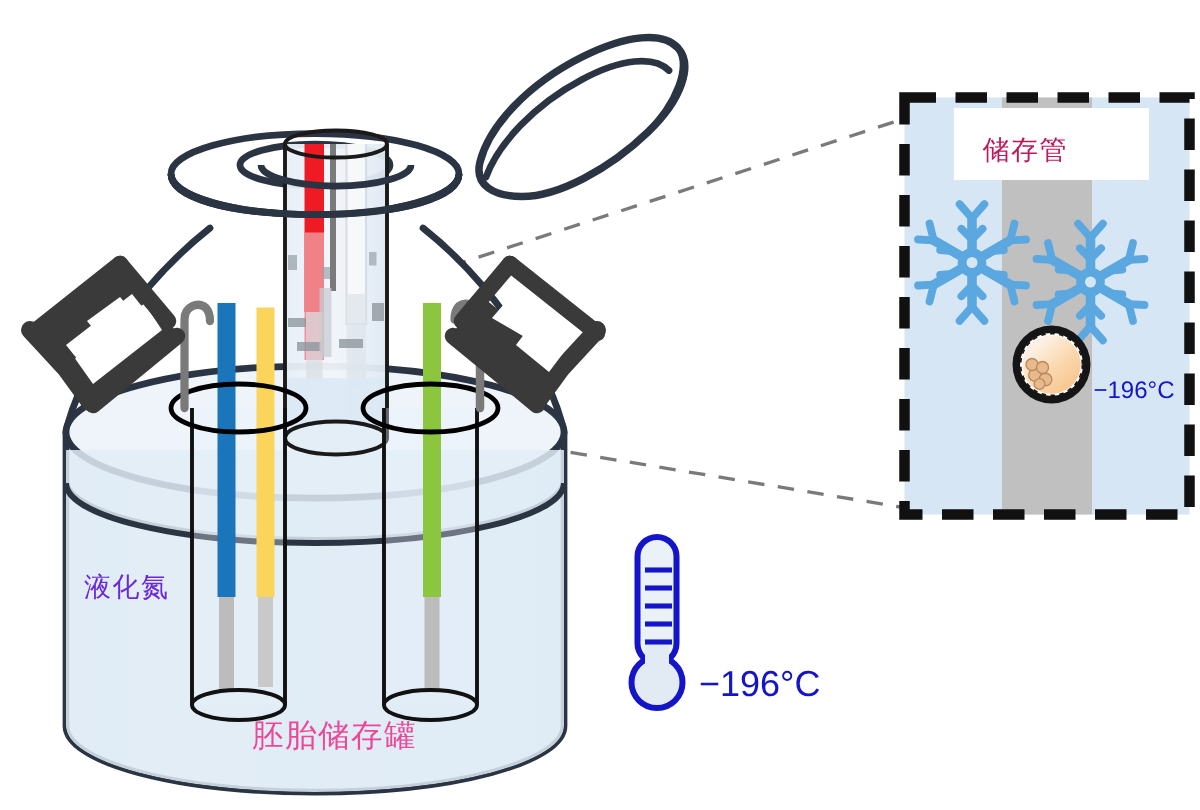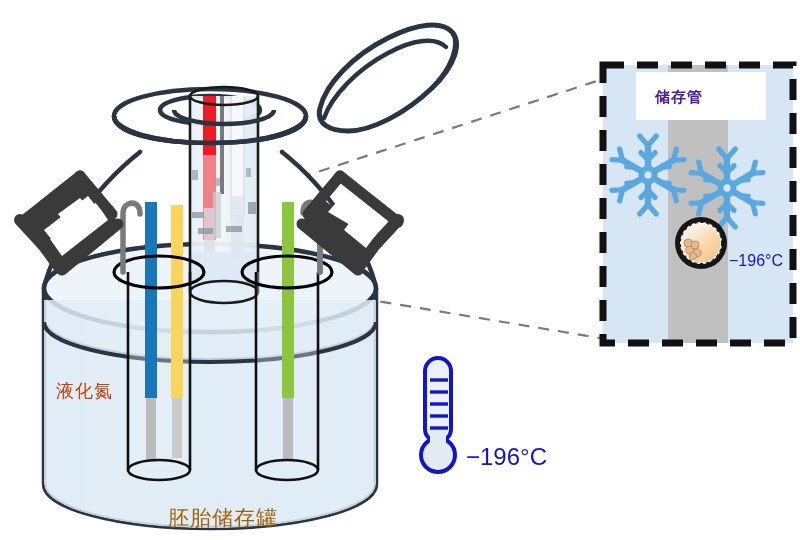--- a/index.html
+++ b/index.html
@@ -14,37 +14,37 @@
   svg.figure{position:absolute;left:0;top:0;width:800px;height:540px;display:block;}
   .lbl{
     position:absolute;
     font-family:"Liberation Sans", sans-serif;
     font-weight:normal;
     white-space:nowrap;
     -webkit-font-smoothing:antialiased;
   }
   #label-liquid-nitrogen{
     left:56px; top:379px;
-    font-size:18px; color:#c2410c; letter-spacing:1px;
+    font-size:18px; color:#6d28d9; letter-spacing:1px;
   }
   #label-tank-name{
-    left:168px; top:504px;
-    font-size:21px; color:#a16207; letter-spacing:1px;
+    left:168px; top:476px;
+    font-size:21px; color:#ec4899; letter-spacing:1px;
   }
   #label-temp-main{
     left:466px; top:443px;
     font-size:24px; color:#1414c8;
   }
   #label-temp-inset{
     left:729px; top:252px;
     font-size:16px; color:#1414c8;
   }
   #label-inset-title{
     left:655px; top:88px;
-    font-size:15px; color:#4c1d95; letter-spacing:1px; font-weight:bold;
+    font-size:18px; color:#be185d; letter-spacing:1px; font-weight:normal;
   }
 </style>
 </head>
 <body>
 
 <div id="stage">
 
   <svg class="figure" viewBox="0 0 800 540">
     <defs>
       <linearGradient id="gradTankBody" x1="0" y1="0" x2="1" y2="0">

